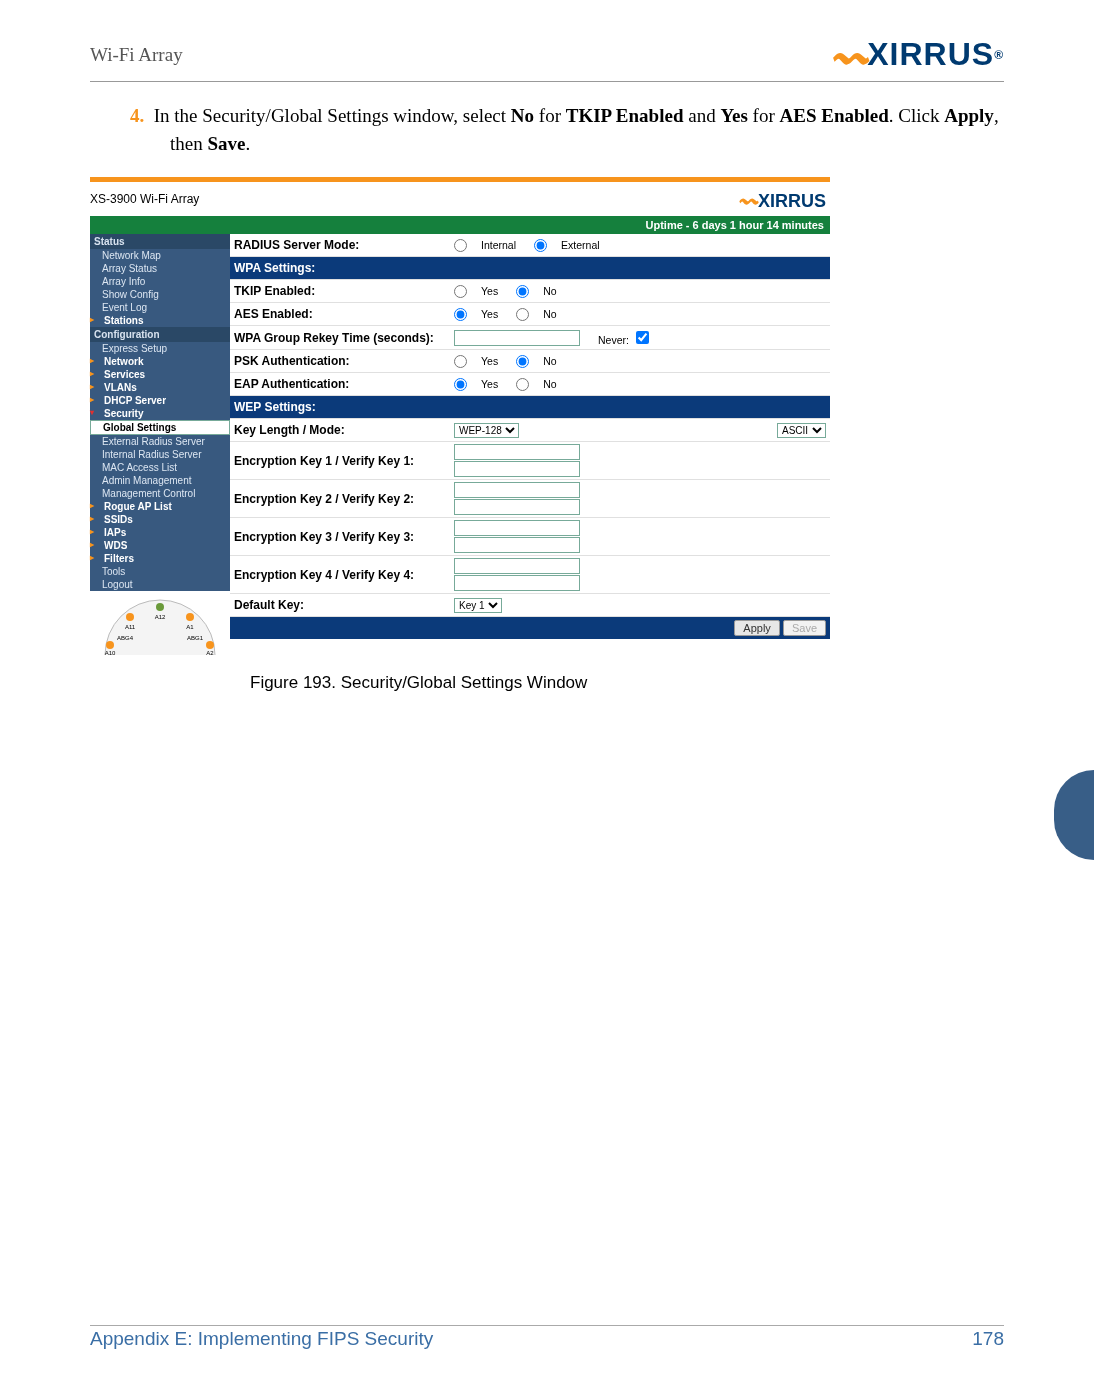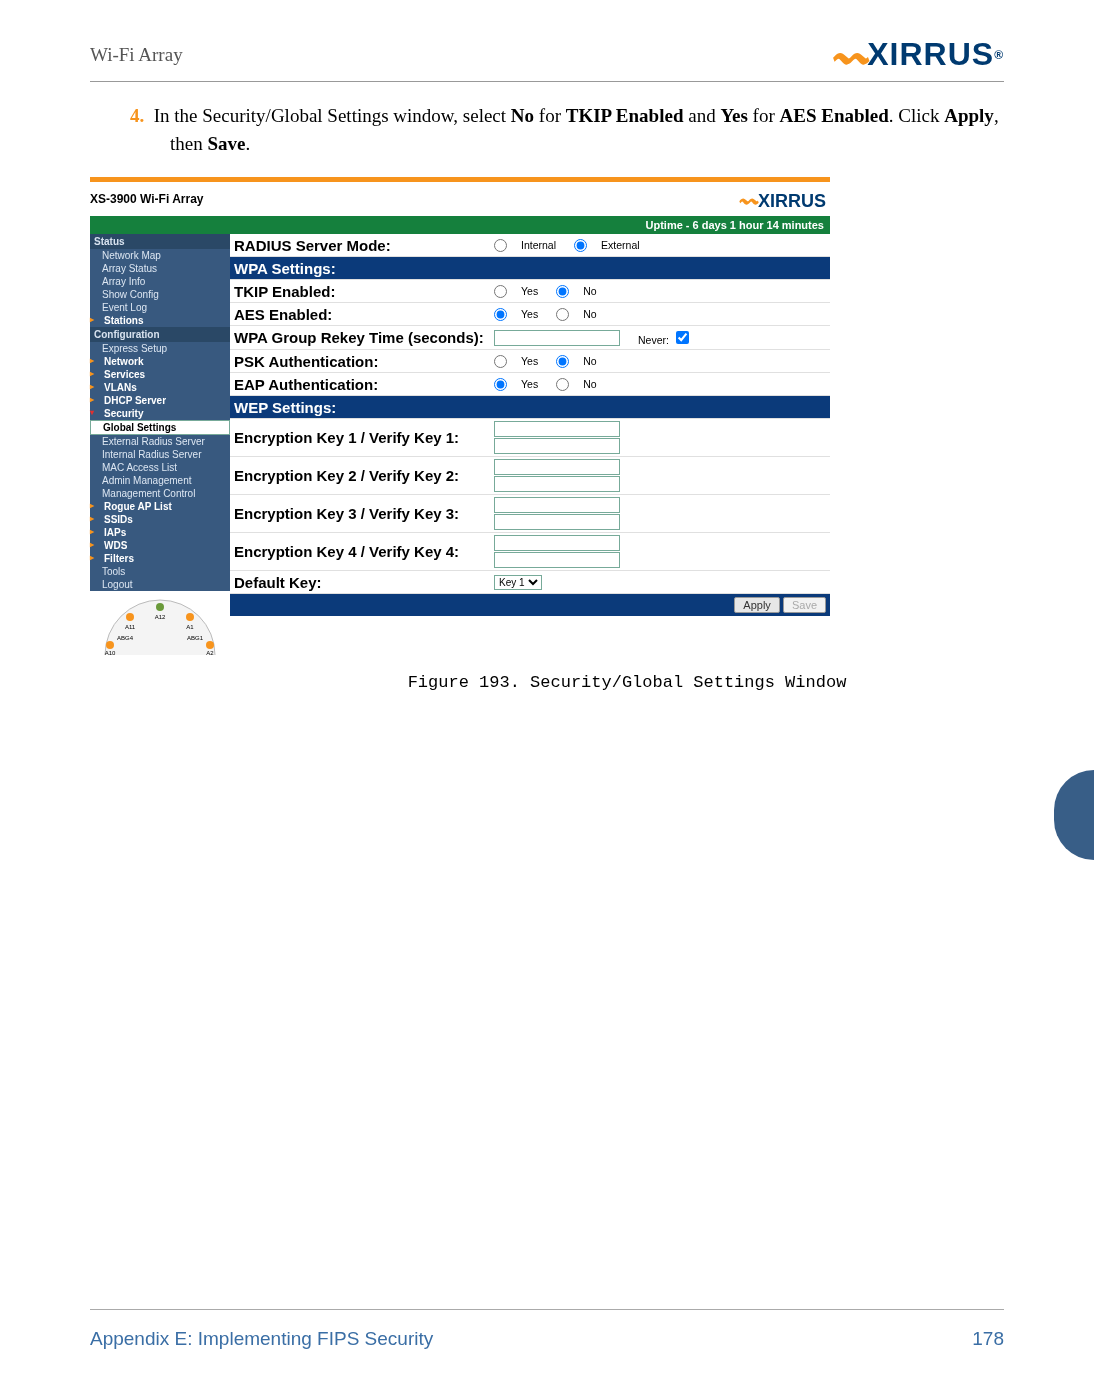--- a/index.html
+++ b/index.html
@@ -65,21 +65,21 @@
     font-family: Arial, Helvetica, sans-serif;
     font-size:11px;
   }
   .shot-header {
     display:flex;
     justify-content:space-between;
     align-items:center;
     padding:4px 4px 4px 0;
     background:#fff;
   }
-  .shot-header .product { font-weight:bold; font-size:12px; color:#000;}
+  .shot-header .product { font-weight:normal; font-size:12px; color:#000;}
   .logo-sm {
     font-family:Arial,Helvetica,sans-serif;
     font-weight:900;
     font-size:18px;
     color:#003a70;
   }
   .logo-sm .x-shape { color:#f7941d; }
   .uptime {
     background:#15803d;
     color:#fff;
@@ -128,21 +128,21 @@
     align-items:center;
     border-bottom:1px solid #e0e0e0;
     padding:2px 4px;
     min-height:18px;
   }
   .form-row.head {
     background:#0b3a7a;
     color:#fff;
     font-weight:bold;
   }
-  .form-row .label { width:260px; font-weight:bold; color:#000; font-size:15px;}
+  .form-row .label { width:220px; font-weight:bold; color:#000; font-size:12px;}
   .form-row.head .label { color:#fff; }
   .form-row .controls { flex:1; display:flex; gap:18px; align-items:center; font-size:10.5px;}
   .radio { display:inline-flex; align-items:center; gap:14px; }
   .radio input { margin:0; }
   .txt { width:120px; height:14px; border:1px solid #7a9; font-size:10px; padding:0 2px;}
   .sel { font-size:10px; border:1px solid #7a9; background:#fff;}
   .stack { display:flex; flex-direction:column; gap:1px;}
   .footer-bar {
     background:#0b3a7a;
     text-align:right;
@@ -152,23 +152,23 @@
     font-size:11px;
     padding:1px 8px;
     background:#e7e7e7;
     border:1px solid #999;
     border-radius:2px;
     color:#333;
   }
   .btn.disabled { color:#aaa; background:#f2f2f2; }
 
   .caption {
-    font-family:Liberation Mono, monospace;
+    font-family:Liberation Sans, sans-serif;
     font-size:17px;
-    text-align:center;
+    text-align:left;
     margin:18px 0 8px 160px;
   }
   .tab-thumb {
     position:absolute;
     right:0;
     top:770px;
     width:40px;
     height:90px;
     background:#385e87;
     border-radius:40px 0 0 40px;
@@ -177,21 +177,21 @@
     position:absolute;
     left:90px;
     right:90px;
     bottom:30px;
     border-top:1px solid #aaa;
     display:flex;
     justify-content:space-between;
     font-family:Arial,Helvetica,sans-serif;
     font-size:19px;
     color:#3a6ea5;
-    padding-top:18px;
+    padding-top:2px;
   }
 </style>
 </head>
 <body>
 
 <div class="page">
   <div class="page-header">
     <span class="title">Wi-Fi Array</span>
     <span class="logo-big">
       <span class="x-shape">〰</span>
@@ -332,20 +332,28 @@
             <label class="radio">
                 <input type="radio" style="">
                 <span>No</span>
               </label>
           </span>
         </div>
         <div class="form-row head">
             <span class="label">WEP Settings:</span>
           </div>
         <div class="form-row">
+          <span class="label">Key Length / Mode:</span>
+          <span class="controls">
+            <select class="sel"><option>WEP-128</option></select>
+            <span style="flex:1"></span>
+            <select class="sel"><option>ASCII</option></select>
+          </span>
+        </div>
+        <div class="form-row">
           <span class="label">Encryption Key 1 / Verify Key 1:</span>
           <span class="controls">
               <span class="stack">
                 <input class="txt" style="">
                 <input class="txt" style="">
               </span>
             </span>
         </div>
         <div class="form-row">
           <span class="label">Encryption Key 2 / Verify Key 2:</span>

